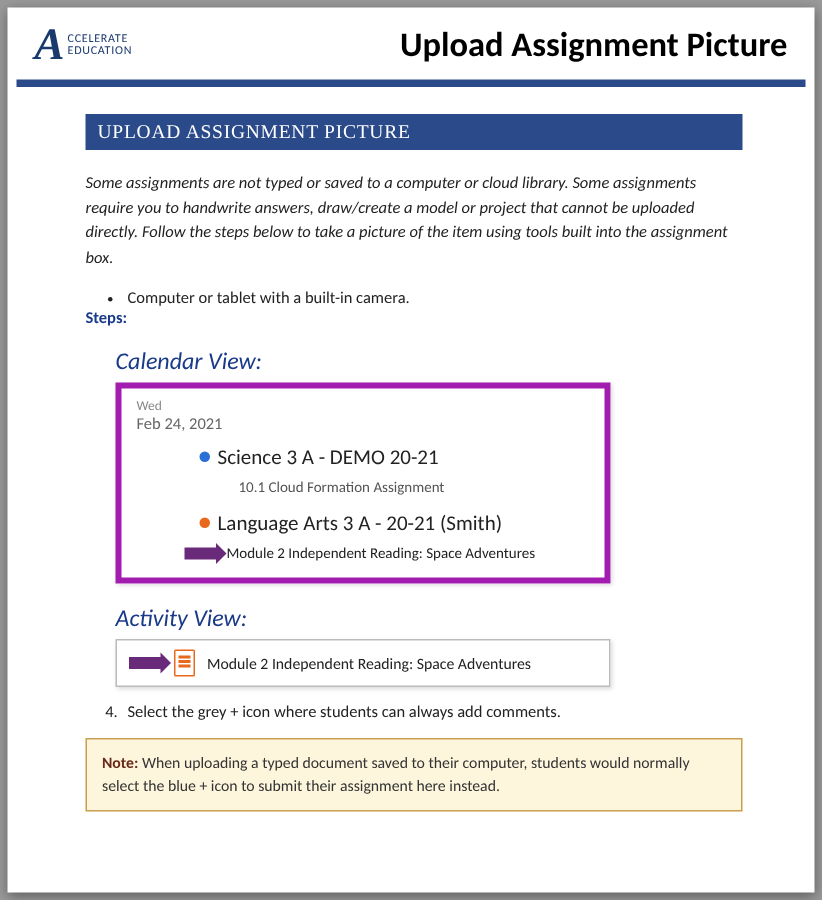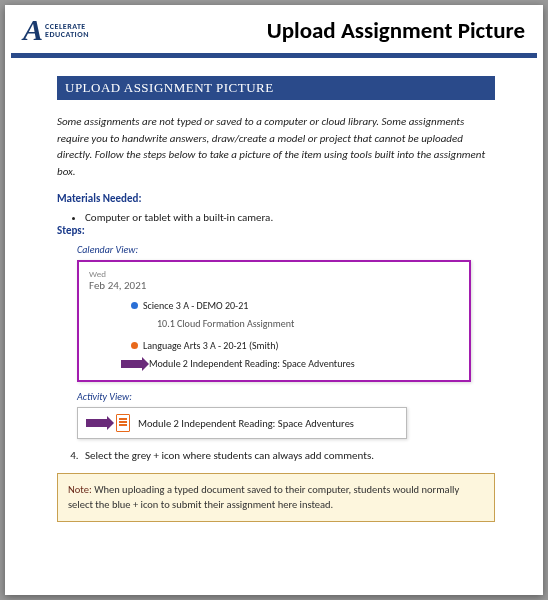--- a/index.html
+++ b/index.html
@@ -34,21 +34,21 @@
     font-size: 30px;
     font-weight: bold;
     color: #1a3a6e;
     position: relative;
     font-style: italic;
   }
   .logo-text {
     font-size: 8px;
     line-height: 1;
     color: #1a3a6e;
-    font-weight: bold;
+    font-weight: normal;
     letter-spacing: 0.5px;
   }
   .header-title {
     font-size: 23px;
     font-weight: bold;
     color: #000;
   }
   .blue-bar {
     height: 5px;
     background: #2a4a8a;
@@ -94,39 +94,39 @@
     margin-bottom: 0;
   }
   ol.steps {
     padding-left: 24px;
     line-height: 1.6;
   }
   ol.steps li { padding-left: 4px; }
   .view-label {
     color: #1a3a8a;
     font-style: italic;
-    font-size: 10px;
-    margin: 0 0 4px 20px;
+    font-size: 16px;
+    margin: 14px 0 4px 20px;
   }
   .calendar-box {
-    border: 2px solid #a21caf;
+    border: 4px solid #a21caf;
     margin: 2px 12px 8px 20px;
-    width: 394px;
+    width: 330px;
     padding: 6px 10px 10px 10px;
     box-shadow: 1px 1px 3px rgba(0,0,0,0.15);
     font-size: 10px;
   }
   .cal-day { color: #888; font-size: 9px; }
   .cal-date { color: #666; font-size: 11px; margin-bottom: 4px; }
   .cal-row {
     display: flex;
     align-items: center;
     gap: 8px;
     padding: 3px 0 3px 54px;
-    font-size: 10px;
+    font-size: 14px;
     position: relative;
     text-align: right;
   }
   .cal-row .dot {
     width: 7px; height: 7px; border-radius: 50%;
     position: absolute;
     left: 42px;
   }
   .dot.blue { background: #2a6fd6; }
   .dot.orange { background: #e8691b; }
@@ -180,21 +180,21 @@
     border: 1px solid #c8a050;
     background: #fdf6dd;
     padding: 8px 10px;
     margin: 8px 0 0 0;
     font-size: 10.5px;
     line-height: 1.5;
     color: #333;
   }
   .note-box .note-label {
     color: #6a2a1a;
-    font-weight: normal;
+    font-weight: bold;
   }
 </style>
 </head>
 <body>
 
 <div class="page">
 
   <div class="header">
     <div class="logo">
       <span class="logo-a">A</span>
@@ -208,21 +208,20 @@
 
   <div class="blue-bar"></div>
 
   <div class="content">
 
     <div class="banner">UPLOAD ASSIGNMENT PICTURE</div>
 
 
     <p class="intro">Some assignments are not typed or saved to a computer or cloud library. Some assignments require you to handwrite answers, draw/create a model or project that cannot be uploaded directly. Follow the steps below to take a picture of the item using tools built into the assignment box.</p>
 
-    <div class="sub-head">Materials Needed:</div>
     <ul class="materials">
       <li>Computer or tablet with a built-in camera.</li>
     </ul>
 
     <div class="sub-head">Steps:</div>
 
     <div class="view-label">Calendar View:</div>
     <div class="calendar-box">
       <div class="cal-day">Wed</div>
       <div class="cal-date">Feb 24, 2021</div>

